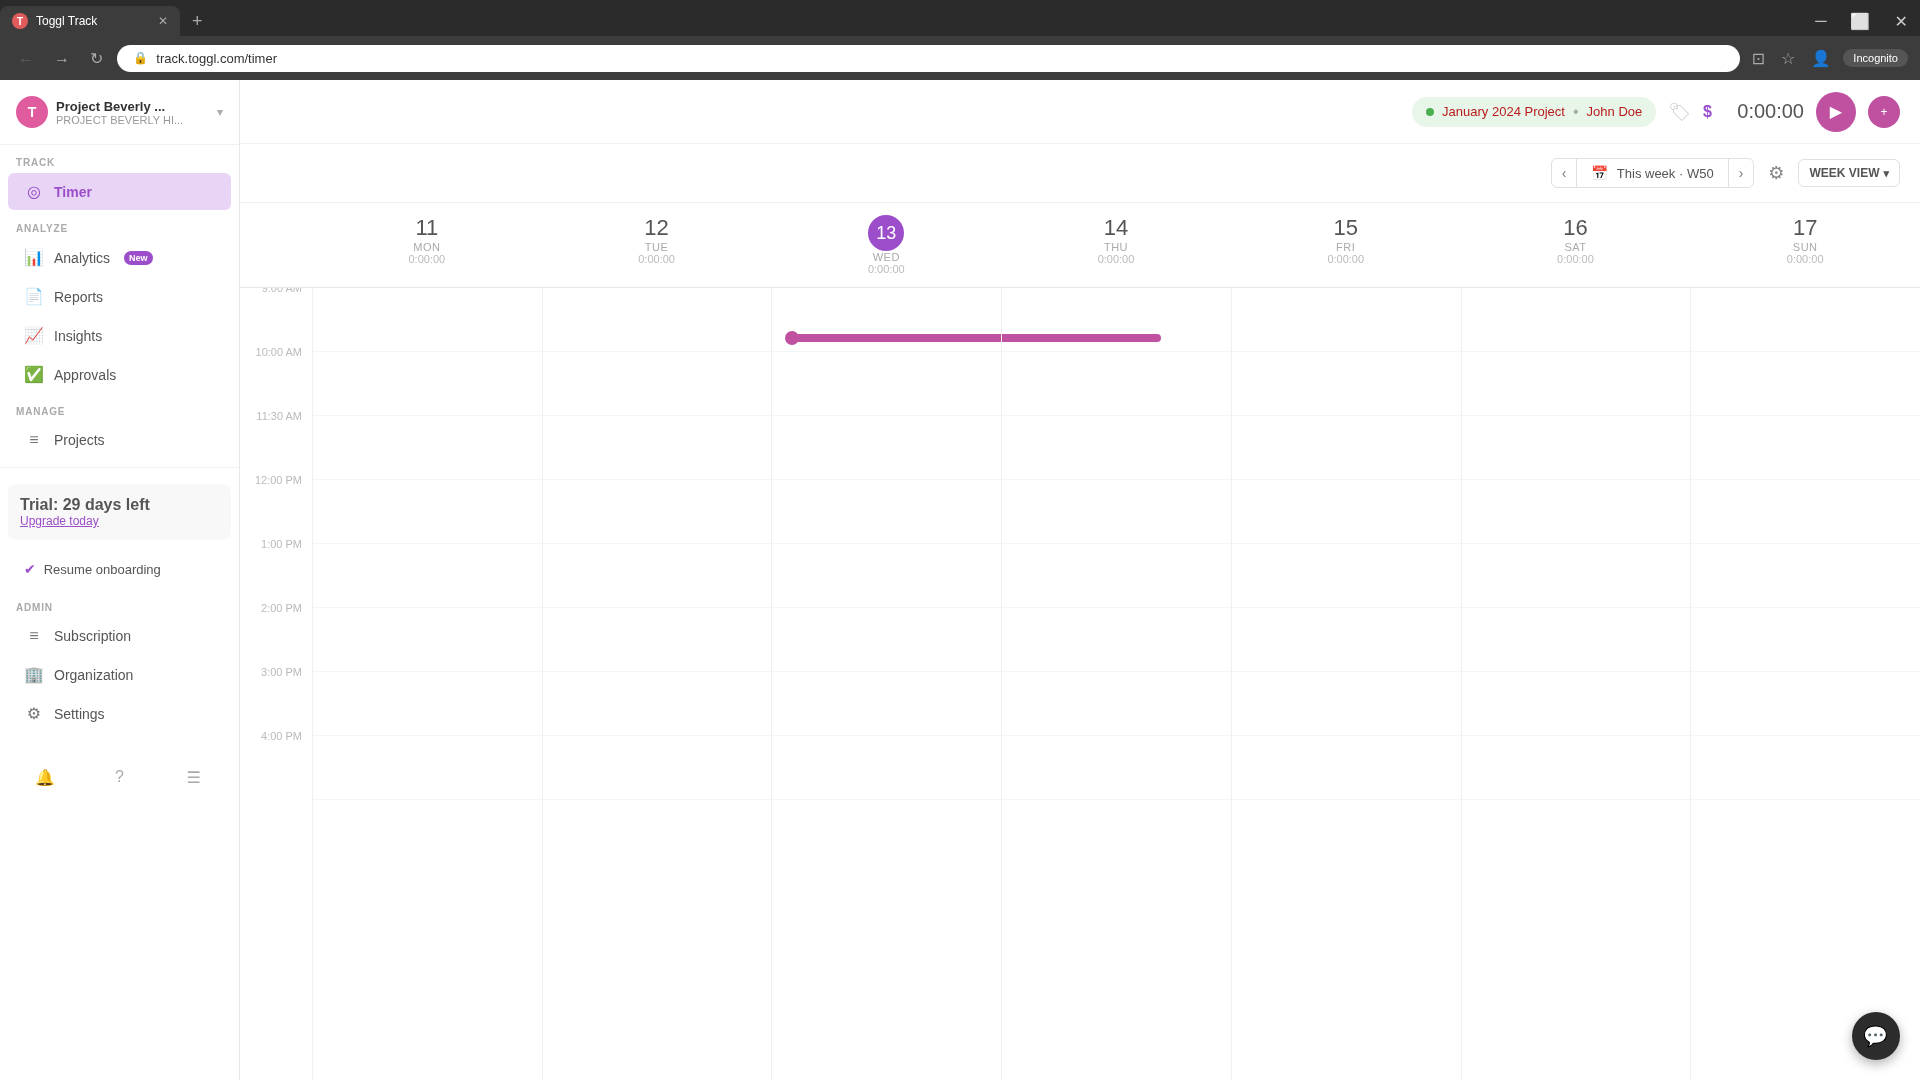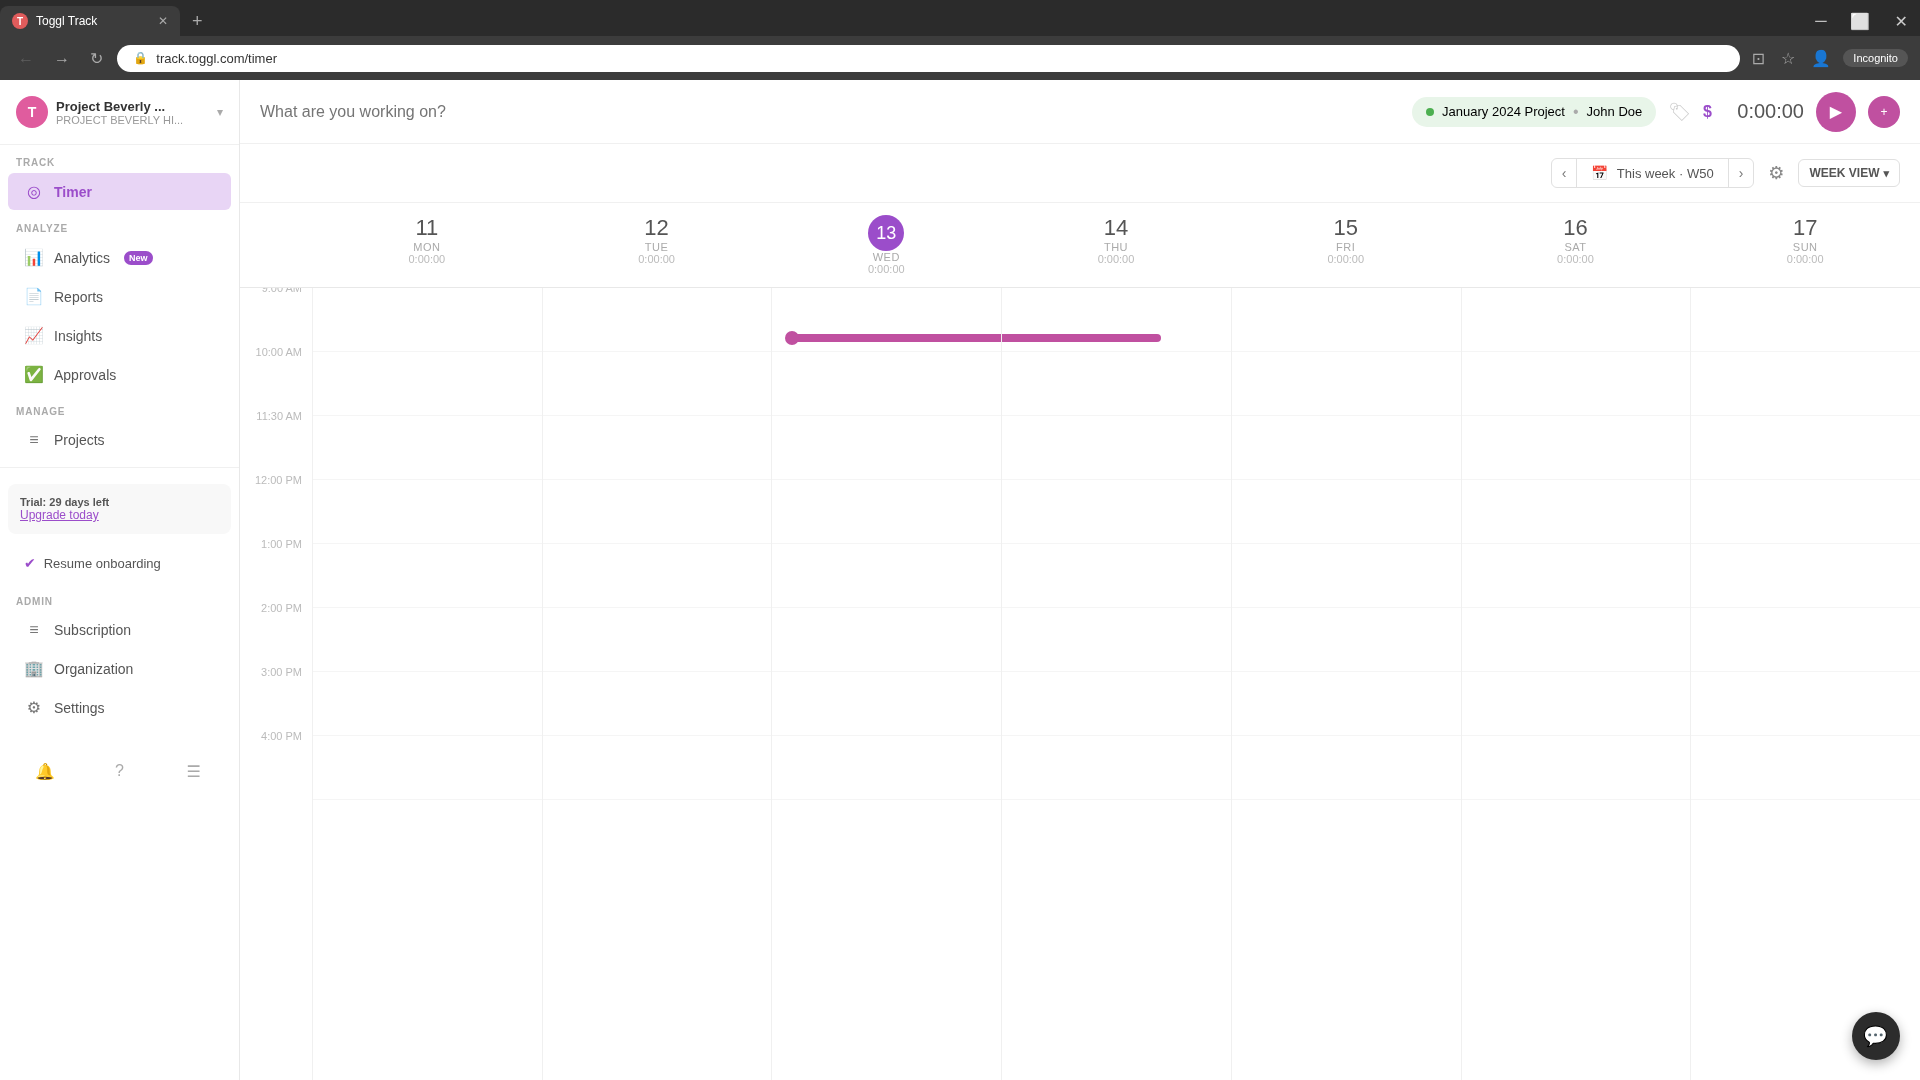--- a/index.html
+++ b/index.html
@@ -42,41 +42,41 @@
     .sidebar-item.active { background: #e8d5f5; }
     .sidebar-item.active .item-icon { color: #9b4dca; }
     .sidebar-item.active .item-label { color: #9b4dca; font-weight: 600; }
     .item-icon { font-size: 16px; color: #777; width: 20px; text-align: center; }
     .item-label { font-size: 14px; color: #555; }
     .new-badge { background: #9b4dca; color: #fff; font-size: 9px; padding: 2px 5px; border-radius: 8px; margin-left: 4px; font-weight: 600; }
 
     .sidebar-divider { border: none; border-top: 1px solid #f0f0f0; margin: 8px 0; }
 
     .trial-box { margin: 8px; padding: 12px; background: #f8f8f8; border-radius: 8px; }
-    .trial-text { font-size: 11px; color: #555; font-weight: 600; }
+    .trial-text { font-size: 16px; color: #555; font-weight: 600; }
     .upgrade-link { font-size: 12px; color: #9b4dca; text-decoration: underline; cursor: pointer; }
     
     .resume-btn { display: flex; align-items: center; gap: 8px; margin: 4px 8px; padding: 9px 16px; cursor: pointer; }
     .resume-icon { color: #9b4dca; font-size: 14px; }
     .resume-label { font-size: 13px; color: #555; }
     .profile-section { display: flex; align-items: center; gap: 8px; padding: 12px 16px; border-top: 1px solid #f0f0f0; }
     .avatar { width: 32px; height: 32px; border-radius: 50%; background: #c9b0e8; display: flex; align-items: center; justify-content: center; color: #fff; font-size: 12px; font-weight: 600; }
     .profile-label { font-size: 12px; color: #777; text-transform: uppercase; letter-spacing: 0.5px; }
     .util-icon-btn { display: flex; align-items: center; justify-content: center; width: 32px; height: 32px; border-radius: 50%; cursor: pointer; margin: 0 auto; color: #aaa; font-size: 16px; }
 
     
     .main { flex: 1; display: flex; flex-direction: column; overflow: hidden; background: #fff; }
     
     
     .top-bar { display: flex; align-items: center; padding: 0 20px; border-bottom: 1px solid #f0f0f0; height: 64px; gap: 16px; }
     .search-input { flex: 1; border: none; font-size: 16px; color: #bbb; outline: none; background: transparent; }
     .timer-controls { display: flex; align-items: center; gap: 12px; margin-left: auto; }
     .project-pill { display: flex; align-items: center; gap: 8px; background: #e8f5e9; padding: 6px 14px; border-radius: 20px; cursor: pointer; }
     .green-dot { width: 8px; height: 8px; background: #4caf50; border-radius: 50%; }
-    .pill-text { font-size: 13px; color: #000000; }
+    .pill-text { font-size: 13px; color: #b91c1c; }
     .pill-sep { color: #aaa; }
     .tag-icon-btn { color: #ccc; font-size: 18px; cursor: pointer; }
     .dollar-icon-btn { color: #9b4dca; font-size: 18px; cursor: pointer; }
     .timer-display { font-size: 20px; color: #555; font-weight: 300; min-width: 80px; text-align: right; }
     .play-btn { width: 40px; height: 40px; background: #c050a0; border-radius: 50%; display: flex; align-items: center; justify-content: center; cursor: pointer; color: #fff; font-size: 16px; }
     .more-btn { width: 32px; height: 32px; background: #c050a0; border-radius: 50%; display: flex; align-items: center; justify-content: center; cursor: pointer; color: #fff; font-size: 12px; }
 
     
     .calendar-nav { display: flex; align-items: center; justify-content: flex-end; padding: 12px 20px; gap: 8px; border-bottom: 1px solid #f0f0f0; }
     .week-nav { display: flex; align-items: center; border: 1px solid #e0e0e0; border-radius: 6px; background: #fff; }
@@ -222,21 +222,20 @@
     <div style="display:flex;justify-content:center;gap:16px;padding:8px 16px;">
       <span class="util-icon-btn">🔔</span>
       <span class="util-icon-btn">?</span>
       <span class="util-icon-btn">☰</span>
     </div>
   </div>
 
   <div class="main">
 
     <div class="top-bar">
-      <input class="search-input" type="text" placeholder="What are you working on?" style="">
       <div class="timer-controls">
         <div class="project-pill">
           <div class="green-dot"></div>
           <span class="pill-text">January 2024 Project</span>
           <span class="pill-sep">•</span>
           <span class="pill-text">John Doe</span>
         </div>
         <span class="tag-icon-btn">🏷</span>
         <span class="dollar-icon-btn" style="color:#9b4dca;font-weight:bold;font-size:16px;">$</span>
         <span class="timer-display">0:00:00</span>

